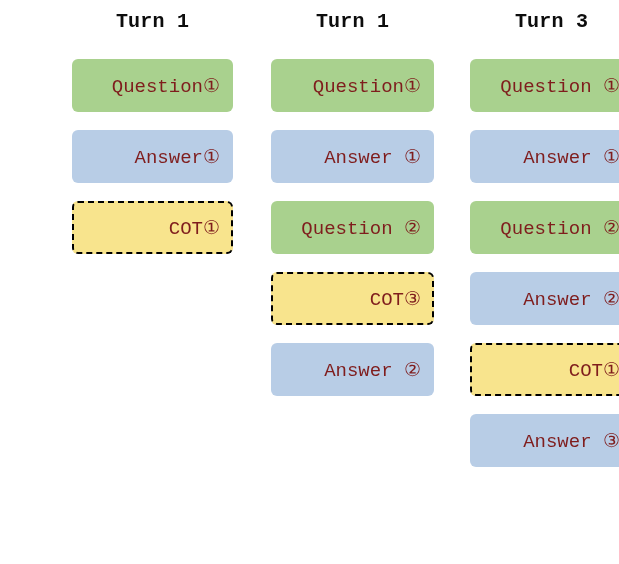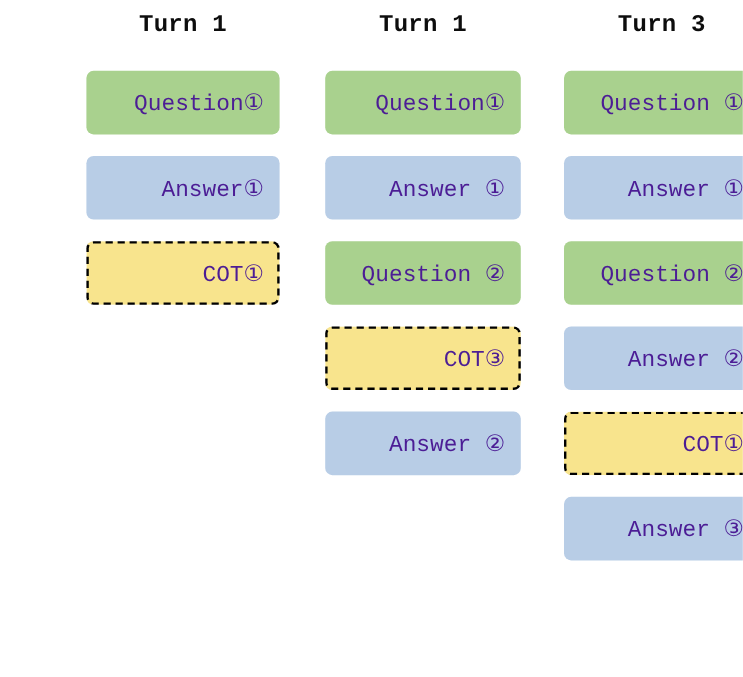--- a/index.html
+++ b/index.html
@@ -29,21 +29,21 @@
   .box {
     box-sizing: border-box;
     height: 53px;
     margin-bottom: 18px;
     border-radius: 6px;
     display: flex;
     align-items: center;
     justify-content: flex-end;
     padding-right: 13px;
     font-size: 19px;
-    color: #4c1d95;
+    color: #7f1d1d;
     white-space: pre;
   }
   .box.question { background: var(--question-fill); }
   .box.answer   { background: var(--answer-fill); }
   .box.cot      { background: var(--cot-fill); border: 2px dashed var(--cot-border); padding-right: 11px; }
 </style>
 </head>
 <body>
 
 <div class="canvas" style="--question-fill: #A9D18E; --answer-fill: #B8CDE6; --cot-fill: #F8E48D; --cot-border: #000000; background: rgb(255, 255, 255);">

